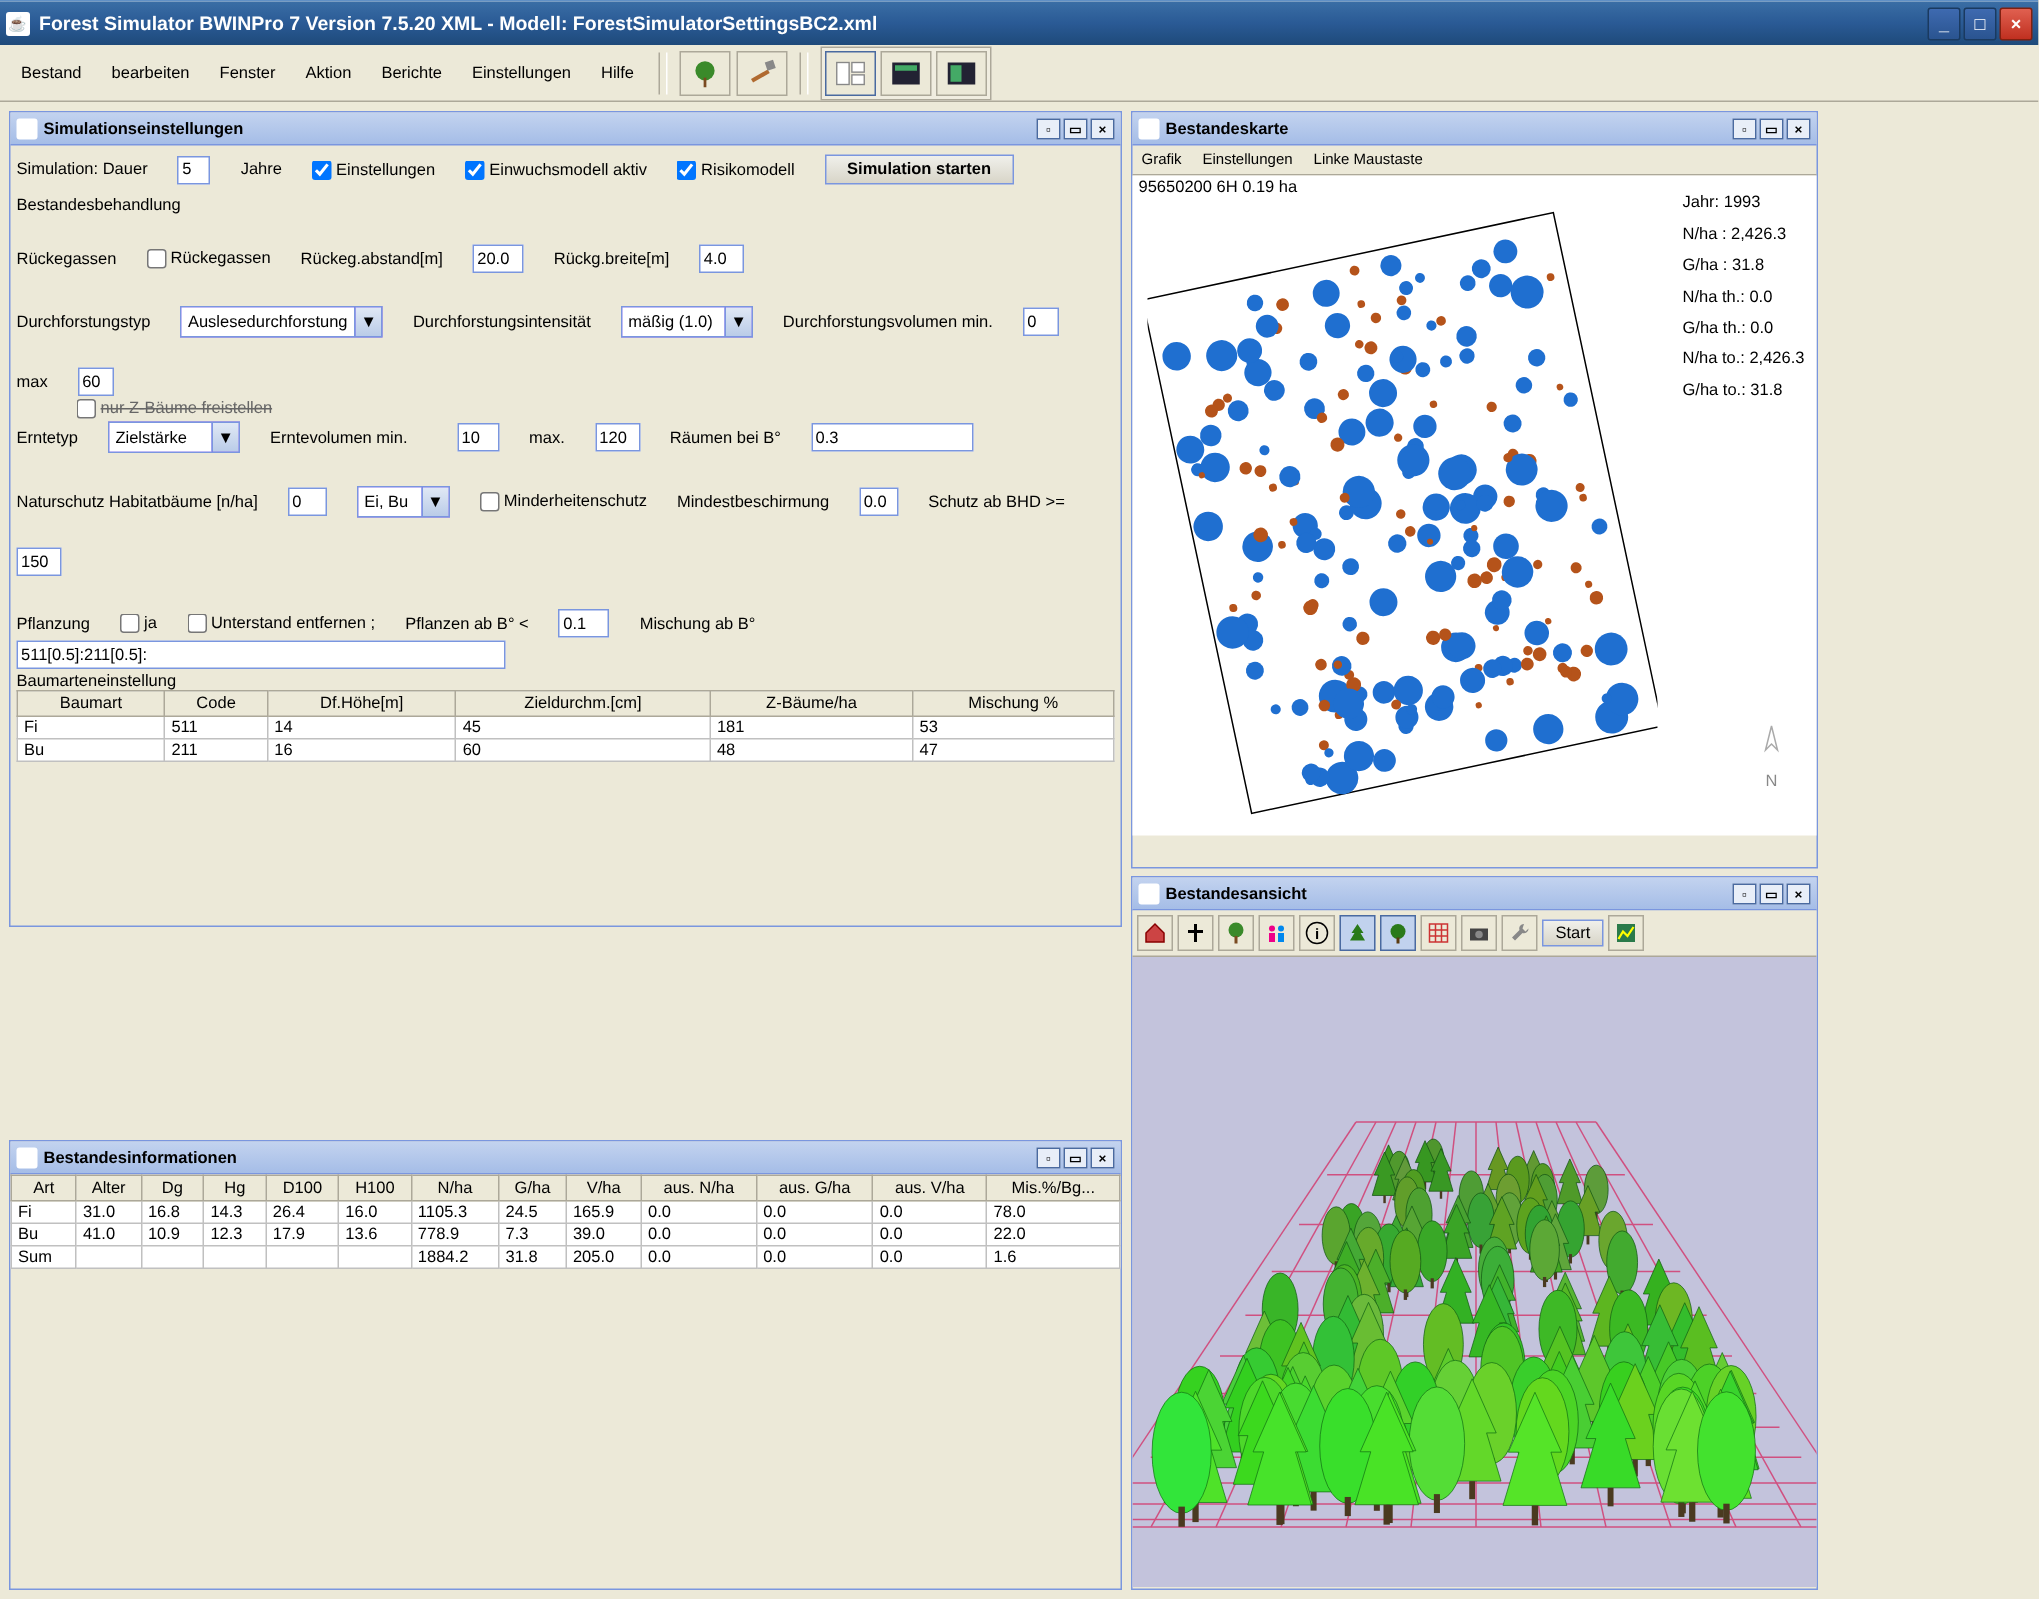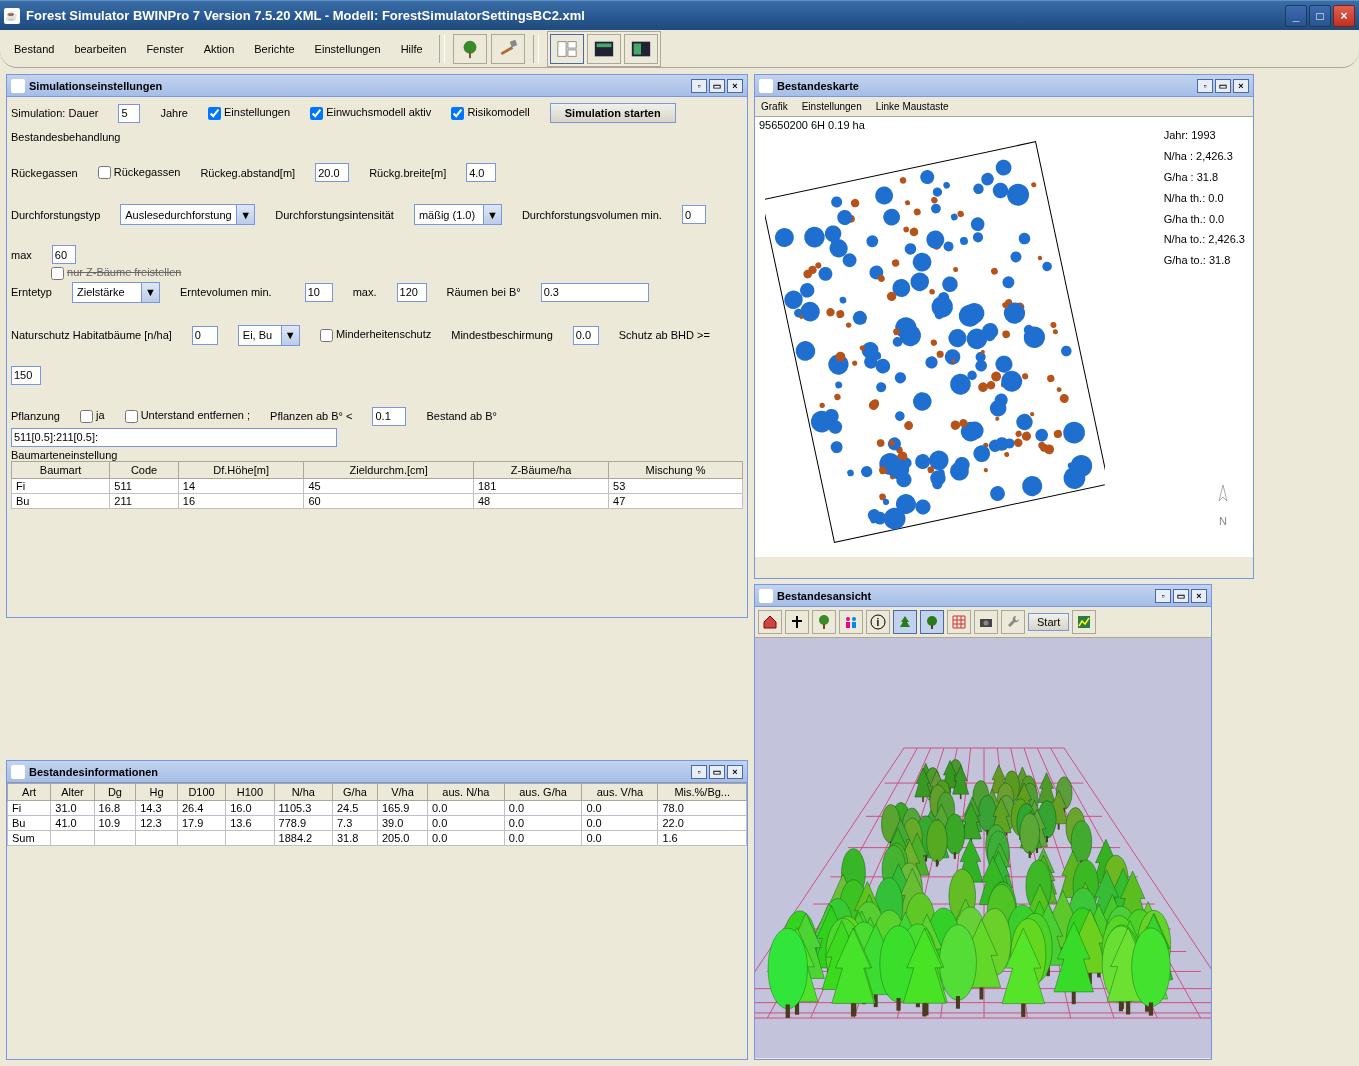--- a/index.html
+++ b/index.html
@@ -7,42 +7,42 @@
 
 
 .titlebar { height: 30px; background: linear-gradient(to bottom, #3a6ea5 0%, #2a5a95 50%, #1e4a7a 100%); color: #fff; display: flex; align-items: center; padding: 0 4px; font-weight: bold; font-size: 13px; border-top: 1px solid #6090c5; }
 .titlebar .java-icon { width: 16px; height: 16px; margin-right: 6px; background: #fff; border-radius: 2px; display:inline-flex; align-items:center; justify-content:center; font-size:10px; color:#d33;}
 .titlebar .title-text { flex: 1; }
 .win-buttons { display: flex; gap: 2px; }
 .win-btn { width: 22px; height: 22px; background: linear-gradient(to bottom,#3e6ab0,#2a5490); border: 1px solid #1a3a60; color: #fff; display: flex; align-items: center; justify-content: center; font-weight: bold; font-size: 12px; cursor: pointer; border-radius:2px;}
 .win-btn.close { background: linear-gradient(to bottom,#e06050,#c03020); border-color:#802010;}
 
 
-.menubar { height: 38px; background: #ece9d8; border-bottom: 1px solid #aca899; display: flex; align-items: center; padding: 0 6px; gap: 4px; border-radius: 17px; }
+.menubar { height: 38px; background: #ece9d8; border-bottom: 1px solid #aca899; display: flex; align-items: center; padding: 0 6px; gap: 4px; }
 .menubar .menu-item { padding: 4px 8px; cursor: pointer; }
 .toolbar-sep { width: 6px; height: 28px; border-left: 1px solid #aca899; border-right: 1px solid #fff; margin: 0 4px; }
 .tool-btn { width: 34px; height: 30px; border: 1px solid #aca899; background: #ece9d8; display: inline-flex; align-items: center; justify-content: center; cursor: pointer; }
 .tool-btn svg { width: 22px; height: 22px; }
 .tool-group { display:flex; gap:3px; border:1px solid #aca899; padding:2px; background:#f0ede0;}
 
 
 .mdi { position: relative; height: calc(1066px - 30px - 38px); background: #ece9d8; }
 
 
 .iframe { position: absolute; background: #ece9d8; border: 1px solid #7a96df; }
 .iframe-title { height: 22px; background: linear-gradient(to bottom,#c3d3ef,#a5bde7); display: flex; align-items: center; padding: 0 4px; font-weight: bold; font-size: 11px; color:#000; border-bottom:1px solid #7a96df;}
 .iframe-title .coffee { width:14px; height:14px; margin-right:4px; display:inline-block; background:#fff; border-radius:2px; }
 .iframe-title .spacer { flex: 1; }
 .iframe-ctrl { width: 16px; height: 14px; border:1px solid #4a6aa0; margin-left:2px; background:#e8eef8; display:inline-flex; align-items:center; justify-content:center; font-size:9px; cursor:pointer;}
 .iframe-body { padding: 4px; font-size: 11px; }
 
 
 #panel-sim { left: 6px; top: 6px; width: 742px; height: 544px; }
 #panel-info { left: 6px; top: 692px; width: 742px; height: 300px; }
-#panel-map { left: 754px; top: 6px; width: 500px; height: 505px; }
+#panel-map { left: 754px; top: 6px; width: 458px; height: 505px; }
 #panel-view { left: 754px; top: 516px; width: 458px; height: 476px; }
 
 
 .form-row { display: flex; align-items: center; gap: 20px; margin: 2px 0; flex-wrap: wrap; }
 .section-label { font-weight: normal; margin: 8px 0 4px 0; display:block; }
 label { white-space: nowrap; }
 input[type=text] { background: #fff; border: 1px solid #7a96df; height: 19px; font-size: 11px; padding: 0 2px; }
 input[type=checkbox] { vertical-align: middle; }
 select, .combo { background: #8b5cf6; border: 1px solid #7a96df; height: 21px; font-size: 11px; }
 .combo { display:inline-flex; align-items:center; }
@@ -207,21 +207,21 @@
         <label>Schutz ab BHD &gt;=</label>
         <input type="text" style="width: 30px;" value="150">
       </div>
       <div style="height:18px"></div>
       <div class="form-row">
         <label>Pflanzung</label>
         <label><input type="checkbox" style=""> <span>ja</span></label>
         <label><input type="checkbox" style=""> <span>Unterstand entfernen ;</span></label>
         <label>Pflanzen ab B°  &lt;</label>
         <input type="text" style="width: 34px;" value="0.1">
-        <label>Bestand ab B°</label>
+        <label>Mischung ab B°</label>
       </div>
       <input type="text" style="width: 326px;" value="511[0.5]:211[0.5]:">
       <div style="margin-top:2px">Baumarteneinstellung</div>
       <table>
         <thead>
             <tr id="species-head">
               <th>Baumart</th>
               <th>Code</th>
               <th>Df.Höhe[m]</th>
               <th>Zieldurchm.[cm]</th>

